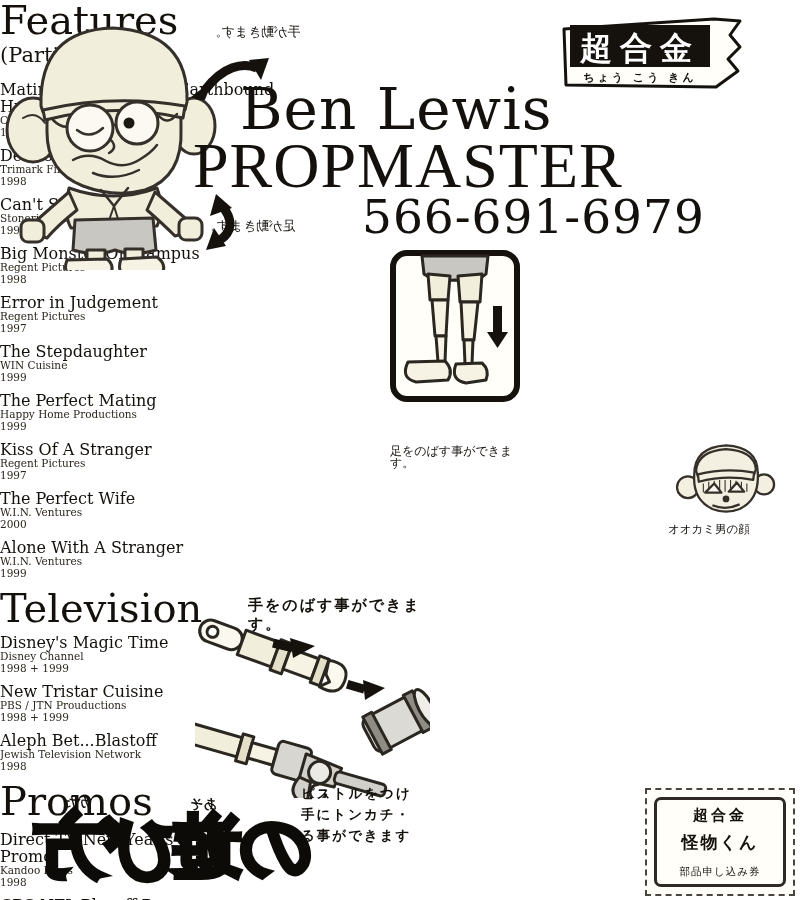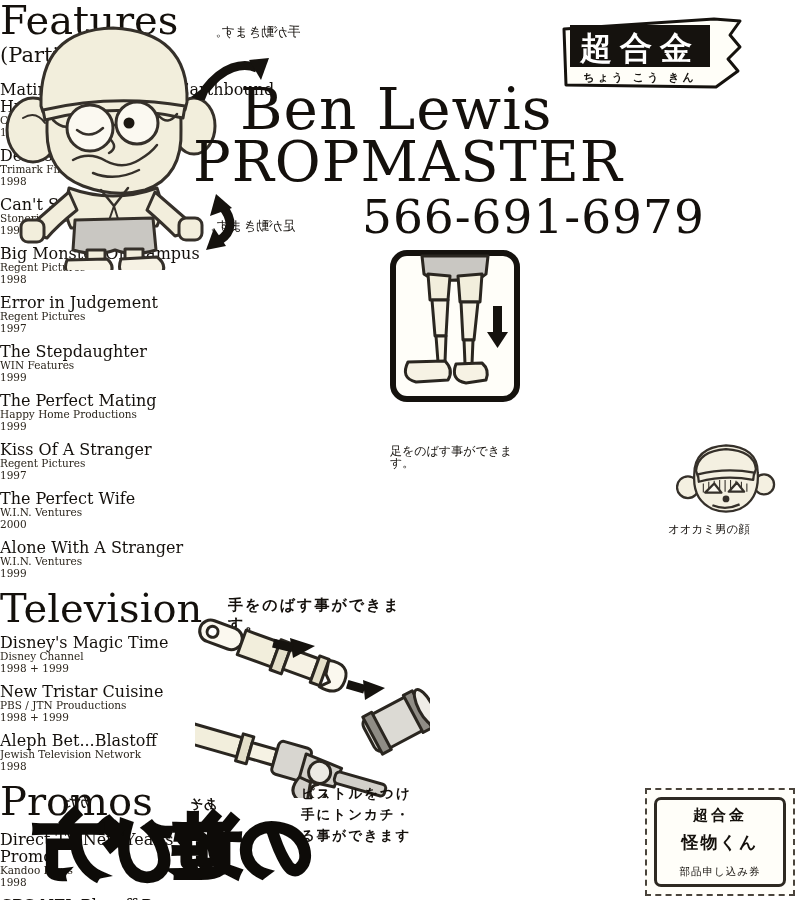--- a/index.html
+++ b/index.html
@@ -2,21 +2,21 @@
 <html><head>
 <meta charset="utf-8">
 <style>
   html,body{margin:0;padding:0;background:#888;}
   #canvas{position:relative;width:800px;height:900px;background:#ffffff;overflow:hidden;
           font-family:"DejaVu Serif",serif;color:#14100c;}
   .abs{position:absolute;}
   .jp{font-family:"DejaVu Sans",sans-serif;}
   .mirror{display:inline-block;transform:scaleX(-1);}
   .big-name{font-size:58px;line-height:1;letter-spacing:1px;}
-  .big-role{font-size:56px;line-height:1;letter-spacing:1px;}
+  .big-role{font-size:64px;line-height:1;letter-spacing:1px;font-family:Liberation Serif, serif;}
   .big-phone{font-size:47px;line-height:1;letter-spacing:1px;}
   .h-lg{font-size:40px;line-height:1;}
   .sub{font-size:21px;line-height:1;margin-top:5px;}
   .credit{margin-bottom:9px;}
   .credit-title{font-size:16px;line-height:17px;}
   .credit-meta{font-size:10.5px;line-height:11.5px;color:#2b251c;}
   .cap-sm{font-size:12px;line-height:12px;margin-top:40px;}
   .cap-md{font-size:13px;line-height:15px;}
   .cap-bold{font-size:15px;font-weight:bold;letter-spacing:2px;}
   .cap-pistol{font-size:13.5px;font-weight:bold;line-height:21px;letter-spacing:2px;}
@@ -139,21 +139,21 @@
       <div class="credit-meta">Regent Pictures</div>
       <div class="credit-meta">1998</div>
     </div>
     <div class="credit">
       <div class="credit-title">Error in Judgement</div>
       <div class="credit-meta">Regent Pictures</div>
       <div class="credit-meta">1997</div>
     </div>
     <div class="credit">
       <div class="credit-title">The Stepdaughter</div>
-      <div class="credit-meta">WIN Features</div>
+      <div class="credit-meta">WIN Cuisine</div>
       <div class="credit-meta">1999</div>
     </div>
     <div class="credit">
       <div class="credit-title">The Perfect Mating</div>
       <div class="credit-meta">Happy Home Productions</div>
       <div class="credit-meta">1999</div>
     </div>
     <div class="credit">
       <div class="credit-title">Kiss Of A Stranger</div>
       <div class="credit-meta">Regent Pictures</div>
@@ -217,21 +217,21 @@
         <path d="M30,48 l0,10 M36,46 l0,12 M42,45 l0,13 M48,44 l0,13 M54,44 l0,13 M60,44 l0,13 M66,45 l0,12 M72,46 l0,11 M78,48 l0,9" fill="none"></path>
       </g>
       <path d="M32,58 L42,48 L50,58 Z" fill="#fbf8ef"></path>
       <path d="M58,57 L67,47 L75,57 Z" fill="#fbf8ef"></path>
       <circle cx="55" cy="65" r="2.5" fill="#35302a"></circle>
       <path d="M40,72 Q55,78 70,71" fill="none"></path>
     </g>
   </svg>
   <div class="abs jp" style="left:668px;top:522px;width:120px;font-size:11.5px">オオカミ男の顔</div>
 
-  <div class="abs jp cap-bold" style="left:228px;top:596px;width:200px">手をのばす事ができます。</div>
+  <div class="abs jp cap-bold" style="left:248px;top:596px;width:200px">手をのばす事ができます。</div>
 
   <svg class="abs" style="left:195px;top:608px" width="235" height="190" viewBox="0 0 235 190">
     <g stroke="#2a2620" stroke-width="3" stroke-linejoin="round" stroke-linecap="round">
 
       <g transform="rotate(20 15 25)">
         <rect x="4" y="12" width="44" height="22" rx="11" fill="#fbf8ef"></rect>
         <circle cx="17" cy="23" r="5.5" fill="#fff"></circle>
         <rect x="48" y="10" width="36" height="26" fill="#f2eedc"></rect>
         <rect x="84" y="7" width="12" height="32" fill="#e4dfc9"></rect>
         <rect x="96" y="12" width="30" height="22" fill="#f6f2e4"></rect>

